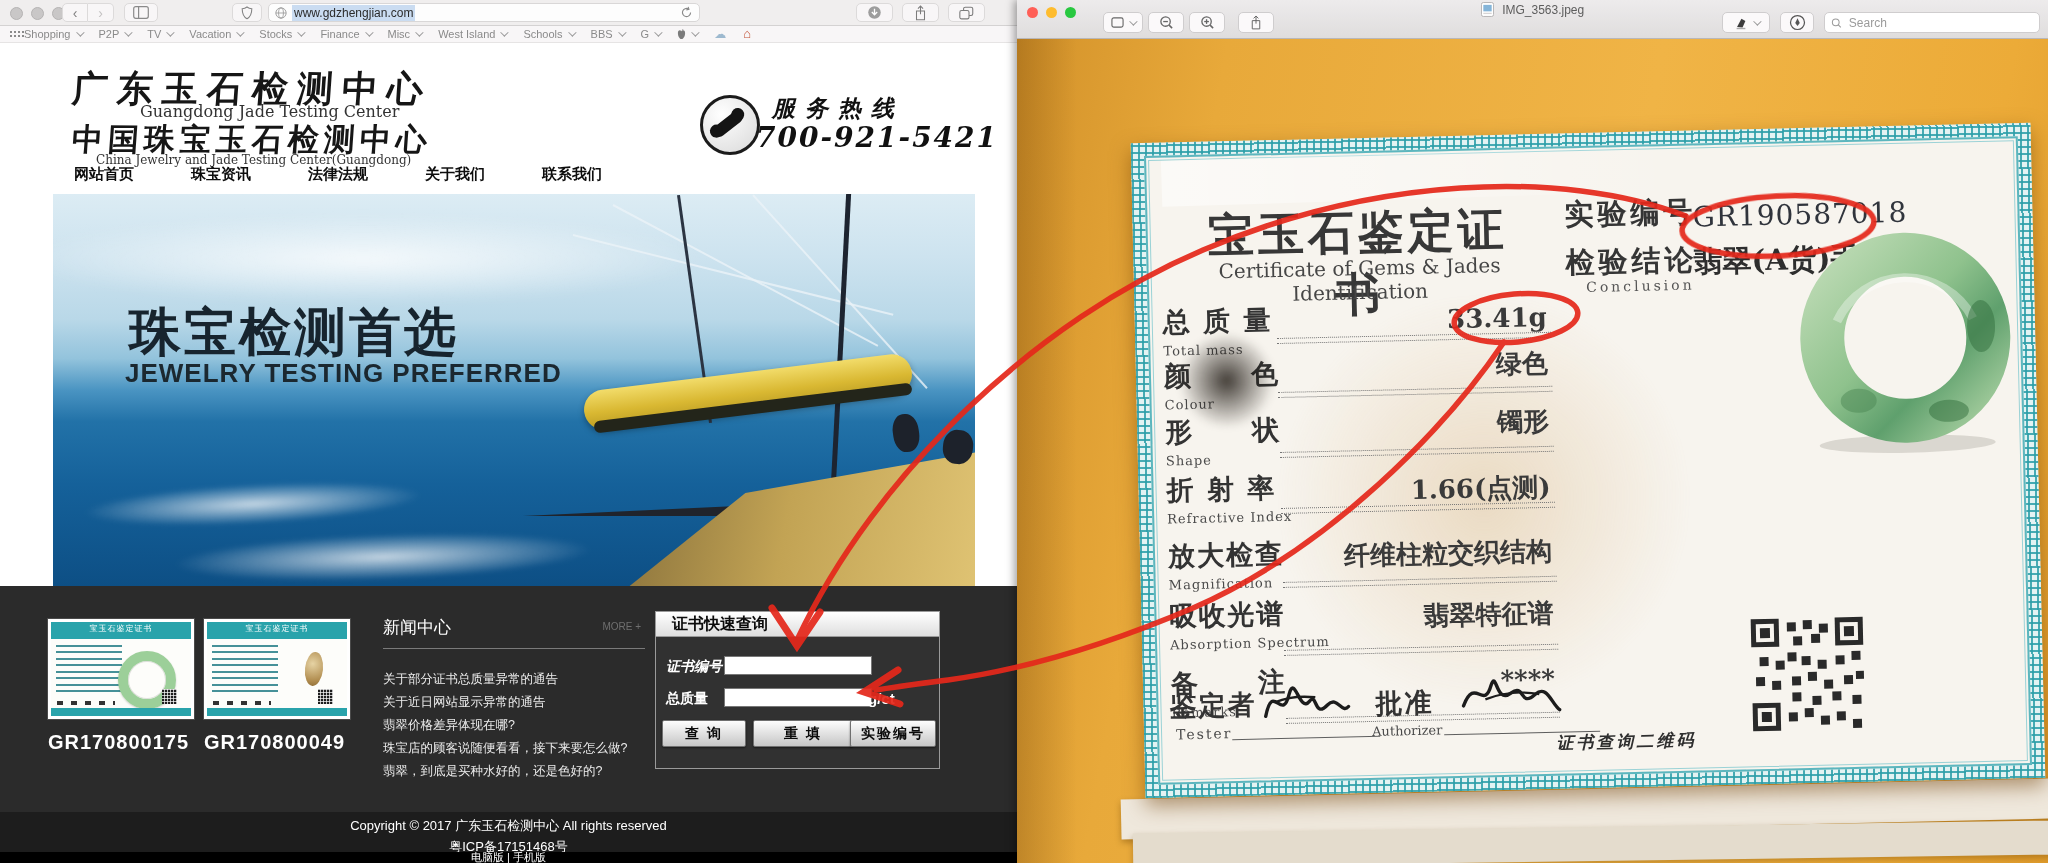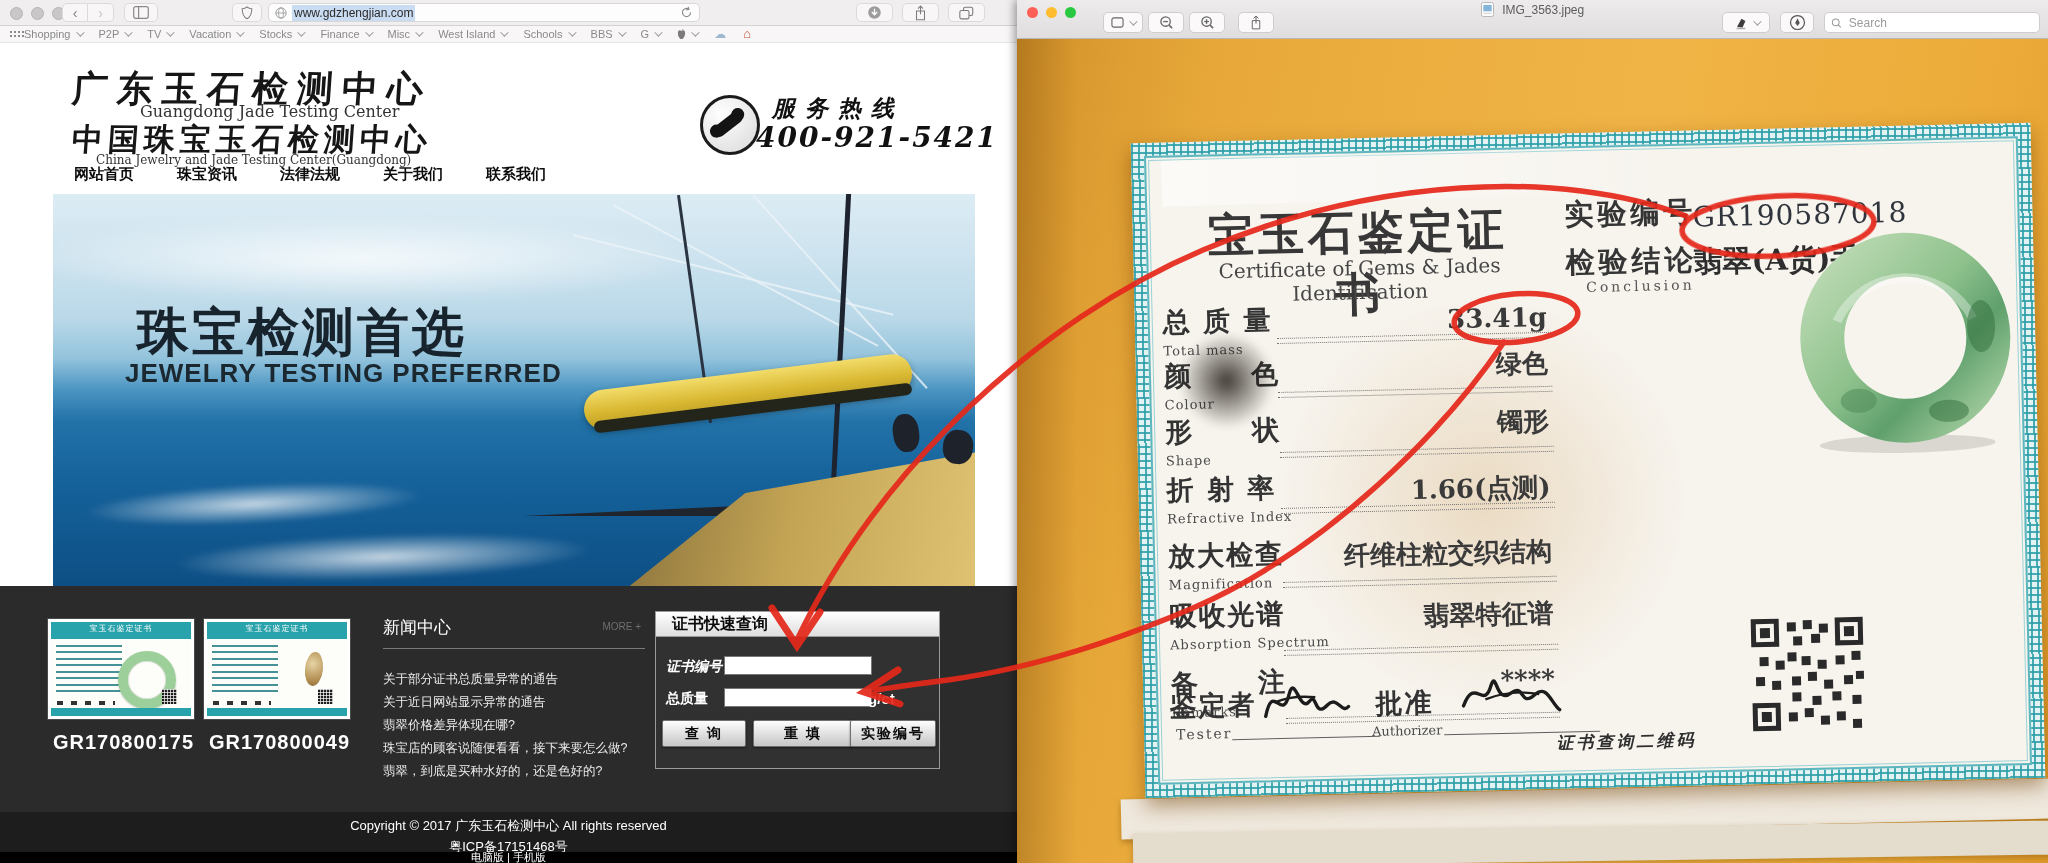--- a/index.html
+++ b/index.html
@@ -36,21 +36,21 @@
   .logo-cn1{position:absolute;left:72px;top:22px;font:700 36px "DejaVu Serif",serif;color:#161616;letter-spacing:9px;transform:skewX(-4deg);}
   .logo-en1{position:absolute;left:140px;top:59px;font:400 16px "DejaVu Serif",serif;color:#333;}
   .logo-cn2{position:absolute;left:72px;top:76px;font:700 31px "DejaVu Serif",serif;color:#161616;letter-spacing:5px;transform:skewX(-4deg);}
   .logo-en2{position:absolute;left:96px;top:110px;font:400 12px "DejaVu Serif",serif;color:#333;}
   .hot-circle{position:absolute;left:700px;top:52px;width:54px;height:54px;border:3px solid #1b1b1b;border-radius:50%;background:radial-gradient(circle at 35% 30%,#fff,#d9d9d9);}
   .handset{position:absolute;left:8px;top:20px;width:34px;height:12px;background:#141414;border-radius:6px;transform:rotate(-38deg);}
   .handset::before,.handset::after{content:"";position:absolute;width:13px;height:13px;background:#141414;border-radius:50%;top:-2px;}
   .handset::before{left:-3px;}.handset::after{right:-3px;}
   .hot-label{position:absolute;left:772px;top:50px;font:700 italic 23px "DejaVu Serif",serif;color:#111;letter-spacing:10px;}
   .hot-number{position:absolute;left:756px;top:78px;font:700 italic 28px "DejaVu Serif",serif;color:#111;letter-spacing:2px;}
-  .s-nav{position:absolute;left:74px;top:122px;display:flex;gap:43px;}
+  .s-nav{position:absolute;left:74px;top:122px;display:flex;gap:57px;}
   .s-nav span{font:700 15px "Liberation Sans",sans-serif;color:#0d0d0d;cursor:pointer;}
   
   .hero{position:absolute;left:53px;top:151px;width:922px;height:392px;overflow:hidden;
     background:linear-gradient(180deg,#dcecf4 0%,#cde3ef 16%,#b9d8e8 32%,#93c3dc 42%,#4a94c2 50%,#2272a8 58%,#15619a 74%,#0d4f85 100%);}
   .cloud-haze{position:absolute;left:-40px;top:20px;width:700px;height:90px;background:radial-gradient(ellipse,rgba(255,255,255,.8),rgba(255,255,255,0) 70%);filter:blur(6px);}
   .foam1,.foam2{position:absolute;background:radial-gradient(ellipse,rgba(255,255,255,.75),rgba(255,255,255,0) 70%);filter:blur(2px);}
   .foam1{left:30px;top:290px;width:340px;height:40px;transform:rotate(-3deg);}
   .foam2{left:120px;top:340px;width:420px;height:46px;transform:rotate(-2deg);}
   .mast{position:absolute;left:785px;top:-10px;width:5px;height:330px;background:#1d2430;transform:rotate(3deg);}
   .mast2{position:absolute;left:640px;top:0px;width:3px;height:230px;background:#2b3442;transform:rotate(-8deg);}
@@ -58,36 +58,36 @@
   .rig1{left:520px;top:40px;width:330px;transform:rotate(14deg);}
   .rig2{left:560px;top:10px;width:300px;transform:rotate(28deg);}
   .rig3{left:700px;top:0px;width:260px;transform:rotate(48deg);}
   .boom{position:absolute;left:540px;top:208px;width:320px;height:12px;background:#23251a;border-radius:6px;transform:rotate(-7deg);}
   .sail-y{position:absolute;left:530px;top:178px;width:330px;height:40px;border-radius:20px;transform:rotate(-7deg);background:linear-gradient(180deg,#f2dc6a,#d9b832 55%,#b99a22);box-shadow:0 3px 6px rgba(0,0,0,.35);}
   .deck{position:absolute;left:490px;bottom:-6px;width:440px;height:150px;clip-path:polygon(18% 100%,46% 34%,100% 6%,100% 100%);background:linear-gradient(100deg,#6e5a30,#c2a354 55%,#e0c474);}
   .deck-edge{position:absolute;left:470px;bottom:70px;width:470px;height:22px;clip-path:polygon(0 100%,100% 0,100% 100%);background:#20242c;}
   .crew1,.crew2{position:absolute;background:#1d222b;border-radius:45%;}
   .crew1{left:840px;top:220px;width:26px;height:38px;transform:rotate(-8deg);}
   .crew2{left:890px;top:236px;width:30px;height:34px;transform:rotate(6deg);}
-  .hero-title{position:absolute;left:84px;top:104px;font:700 52px "Liberation Sans",sans-serif;color:#17242e;letter-spacing:3px;}
+  .hero-title{position:absolute;left:76px;top:104px;font:700 52px "Liberation Sans",sans-serif;color:#17242e;letter-spacing:3px;}
   .hero-sub{position:absolute;left:72px;top:164px;font:700 26px "Liberation Sans",sans-serif;color:#1b2830;letter-spacing:1px;}
   
   .dark{position:absolute;left:0;top:543px;width:100%;height:226px;background:#2b2b2b;}
   .thumbs{position:absolute;left:48px;top:33px;display:flex;gap:10px;}
   .thumb{width:146px;cursor:pointer;}
   .timg{width:140px;height:94px;background:#fff;padding:3px;position:relative;box-shadow:0 0 0 1px #4a4a4a;}
   .tin{position:relative;width:100%;height:100%;background:#fdfdfa;overflow:hidden;}
   .thead{height:17px;background:#29a3ab;color:#fff;font-size:8px;line-height:13px;text-align:center;letter-spacing:1px;}
   .tlines{position:absolute;left:5px;top:23px;width:66px;height:50px;background:repeating-linear-gradient(180deg,rgba(25,118,128,.8) 0 2px,transparent 2px 6.5px);}
   .tring{position:absolute;right:15px;top:29px;width:38px;height:38px;border-radius:50%;border:10px solid #9ccf99;box-shadow:inset 0 0 0 1px rgba(0,0,0,.12),0 1px 2px rgba(0,0,0,.2);}
   .tpend{position:absolute;right:24px;top:30px;width:18px;height:34px;border-radius:50%;background:radial-gradient(circle at 40% 35%,#e6d3a4,#b08c4e 70%,#8a6a34);transform:rotate(6deg);}
   .tqr{position:absolute;right:14px;bottom:12px;width:15px;height:15px;background-image:repeating-linear-gradient(0deg,transparent 0 2px,rgba(255,255,255,.7) 2px 3px),repeating-linear-gradient(90deg,transparent 0 2px,rgba(255,255,255,.7) 2px 3px);background-color:#1d1d1d;}
   .tsig{position:absolute;left:6px;bottom:11px;width:58px;height:4px;background:repeating-linear-gradient(90deg,#333 0 6px,transparent 6px 14px);}
   .tfoot{position:absolute;left:0;bottom:0;width:100%;height:8px;background:#29a3ab;}
-  .tcap{margin-top:12px;text-align:right;font:700 20px "Liberation Sans",sans-serif;color:#fff;letter-spacing:1px;}
+  .tcap{margin-top:12px;text-align:left;font:700 20px "Liberation Sans",sans-serif;color:#fff;letter-spacing:1px;}
   .news{position:absolute;left:383px;top:30px;width:262px;}
   .news-title{font:400 17px "Liberation Sans",sans-serif;color:#fff;}
   .news-more{position:absolute;right:4px;top:5px;font:400 10px "Liberation Sans",sans-serif;color:#6f6f6f;cursor:pointer;}
   .news-div{margin-top:9px;height:1px;background:#7a7a7a;}
   .news-items{margin-top:19px;}
   .news-item{font:400 12.5px "Liberation Sans",sans-serif;color:#ececec;line-height:23px;white-space:nowrap;cursor:pointer;}
   .query{position:absolute;left:655px;top:25px;width:285px;height:158px;background:#313131;border:1px solid #9a9a9a;box-sizing:border-box;}
   .q-head{height:24px;background:linear-gradient(180deg,#ffffff,#dedede);color:#0b0b0b;font:700 16px "Liberation Sans",sans-serif;line-height:24px;padding-left:16px;border-bottom:1px solid #9a9a9a;}
   .q-label{position:absolute;font:700 14px "Liberation Sans",sans-serif;color:#fff;}
   .qinput{position:absolute;width:140px;height:17px;background:#fff;border:1px solid #777;padding:0 3px;font-size:12px;}
@@ -271,21 +271,21 @@
     <div class="site">
 
       <div class="logo-cn1">广东玉石检测中心</div>
       <div class="logo-en1">Guangdong Jade Testing Center</div>
       <div class="logo-cn2">中国珠宝玉石检测中心</div>
       <div class="logo-en2">China Jewelry and Jade Testing Center(Guangdong)</div>
       <div class="hot-circle">
           <div class="handset"></div>
         </div>
       <div class="hot-label">服务热线</div>
-      <div class="hot-number">400-921-5421</div>
+      <div class="hot-number">700-921-5421</div>
       <div class="s-nav">
         <span>网站首页</span>
         <span>珠宝资讯</span>
         <span>法律法规</span>
         <span>关于我们</span>
         <span>联系我们</span>
       </div>
 
       <div class="hero">
         <div class="cloud-haze"></div>

